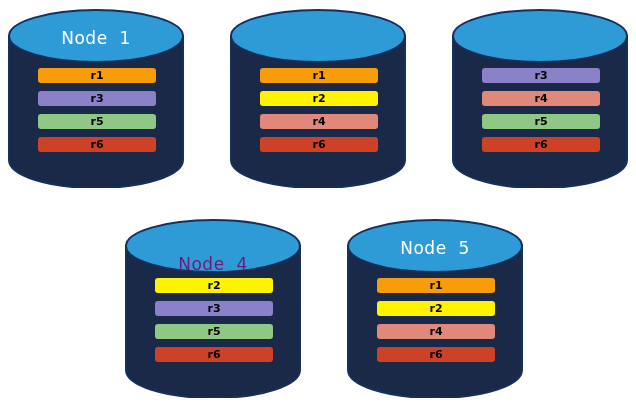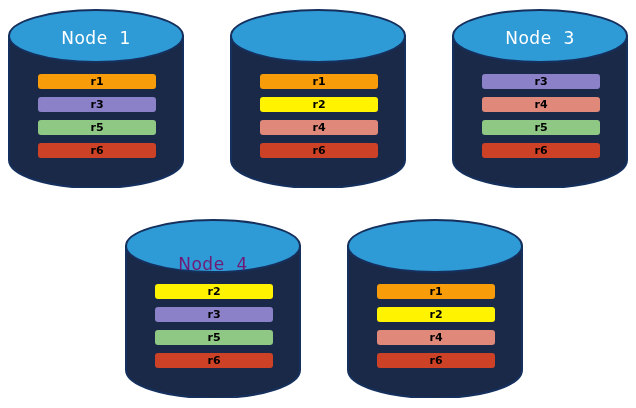--- a/index.html
+++ b/index.html
@@ -47,21 +47,21 @@
     font-family: "DejaVu Sans", sans-serif;
     letter-spacing: 0.5px;
     white-space: pre;
     line-height: 20px;
     pointer-events: none;
   }
 
   .replica-stack {
     position: absolute;
     left: 32px;
-    top: 66px;
+    top: 60px;
     width: 118px;
   }
 
   .replica {
     position: relative;
     height: 15px;
     margin-bottom: 8px;
     border-radius: 3px;
     text-align: center;
     font-size: 11px;
@@ -103,21 +103,20 @@
         <div class="replica" style="background: rgb(255, 243, 0); color: rgb(0, 0, 0);">r2</div>
         <div class="replica" style="background: rgb(224, 136, 122); color: rgb(0, 0, 0);">r4</div>
         <div class="replica" style="background: rgb(205, 66, 38); color: rgb(0, 0, 0);">r6</div>
       </div>
     </div>
     <div class="node" style="left: 450px; top: 8px;">
       <svg class="node-svg" width="180" height="180" viewBox="0 0 180 180">
         <path d="M 3 28 L 3 152 A 87 28 0 0 0 177 152 L 177 28 Z" fill="#1B2948" stroke="#16305E" stroke-width="2"></path>
         <ellipse cx="90" cy="28" rx="87" ry="26" fill="#2E9BD6" stroke="#16305E" stroke-width="2"></ellipse>
       </svg>
-      <div class="node-title" style="color: rgb(255, 255, 255);">Node  3</div>
       <div class="replica-stack">
         <div class="replica" style="background: rgb(139, 129, 200); color: rgb(0, 0, 0);">r3</div>
         <div class="replica" style="background: rgb(224, 136, 122); color: rgb(0, 0, 0);">r4</div>
         <div class="replica" style="background: rgb(143, 199, 132); color: rgb(0, 0, 0);">r5</div>
         <div class="replica" style="background: rgb(205, 66, 38); color: rgb(0, 0, 0);">r6</div>
       </div>
     </div>
     <div class="node" style="left: 123px; top: 218px;">
       <svg class="node-svg" width="180" height="180" viewBox="0 0 180 180">
         <path d="M 3 28 L 3 152 A 87 28 0 0 0 177 152 L 177 28 Z" fill="#1B2948" stroke="#16305E" stroke-width="2"></path>
@@ -129,20 +128,21 @@
         <div class="replica" style="background: rgb(139, 129, 200); color: rgb(0, 0, 0);">r3</div>
         <div class="replica" style="background: rgb(143, 199, 132); color: rgb(0, 0, 0);">r5</div>
         <div class="replica" style="background: rgb(205, 66, 38); color: rgb(0, 0, 0);">r6</div>
       </div>
     </div>
     <div class="node" style="left: 345px; top: 218px;">
       <svg class="node-svg" width="180" height="180" viewBox="0 0 180 180">
         <path d="M 3 28 L 3 152 A 87 28 0 0 0 177 152 L 177 28 Z" fill="#1B2948" stroke="#16305E" stroke-width="2"></path>
         <ellipse cx="90" cy="28" rx="87" ry="26" fill="#2E9BD6" stroke="#16305E" stroke-width="2"></ellipse>
       </svg>
+      <div class="node-title" style="color: rgb(255, 255, 255);">Node  5</div>
       <div class="replica-stack">
         <div class="replica" style="background: rgb(249, 156, 9); color: rgb(0, 0, 0);">r1</div>
         <div class="replica" style="background: rgb(255, 243, 0); color: rgb(0, 0, 0);">r2</div>
         <div class="replica" style="background: rgb(224, 136, 122); color: rgb(0, 0, 0);">r4</div>
         <div class="replica" style="background: rgb(205, 66, 38); color: rgb(0, 0, 0);">r6</div>
       </div>
     </div>
   </div>
 
 </body></html>

